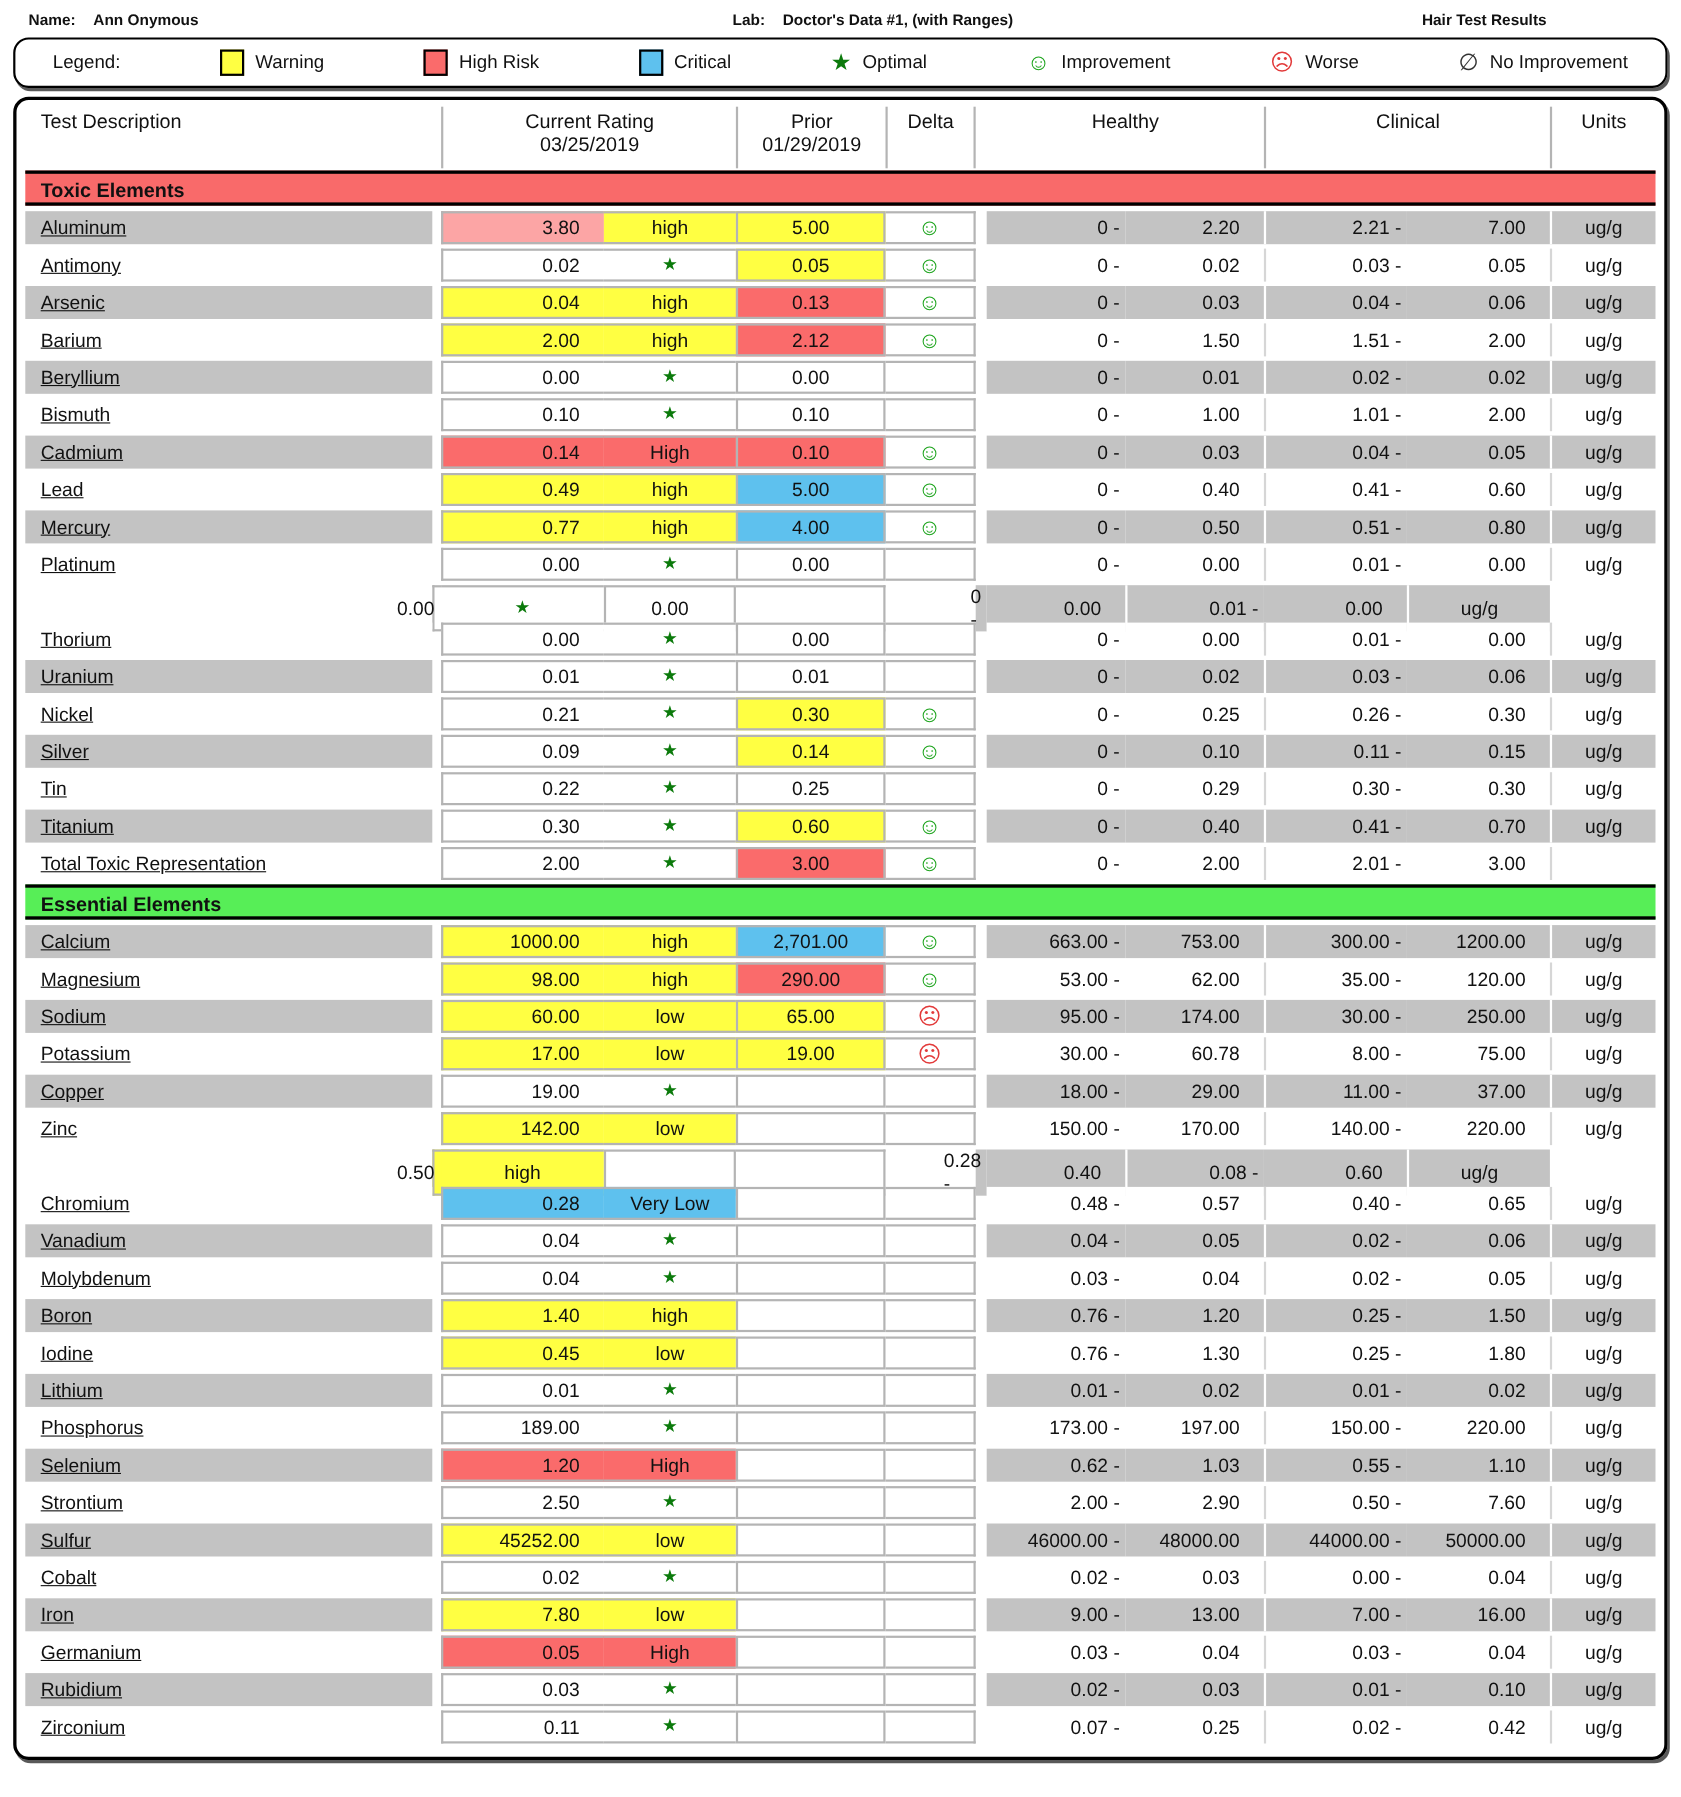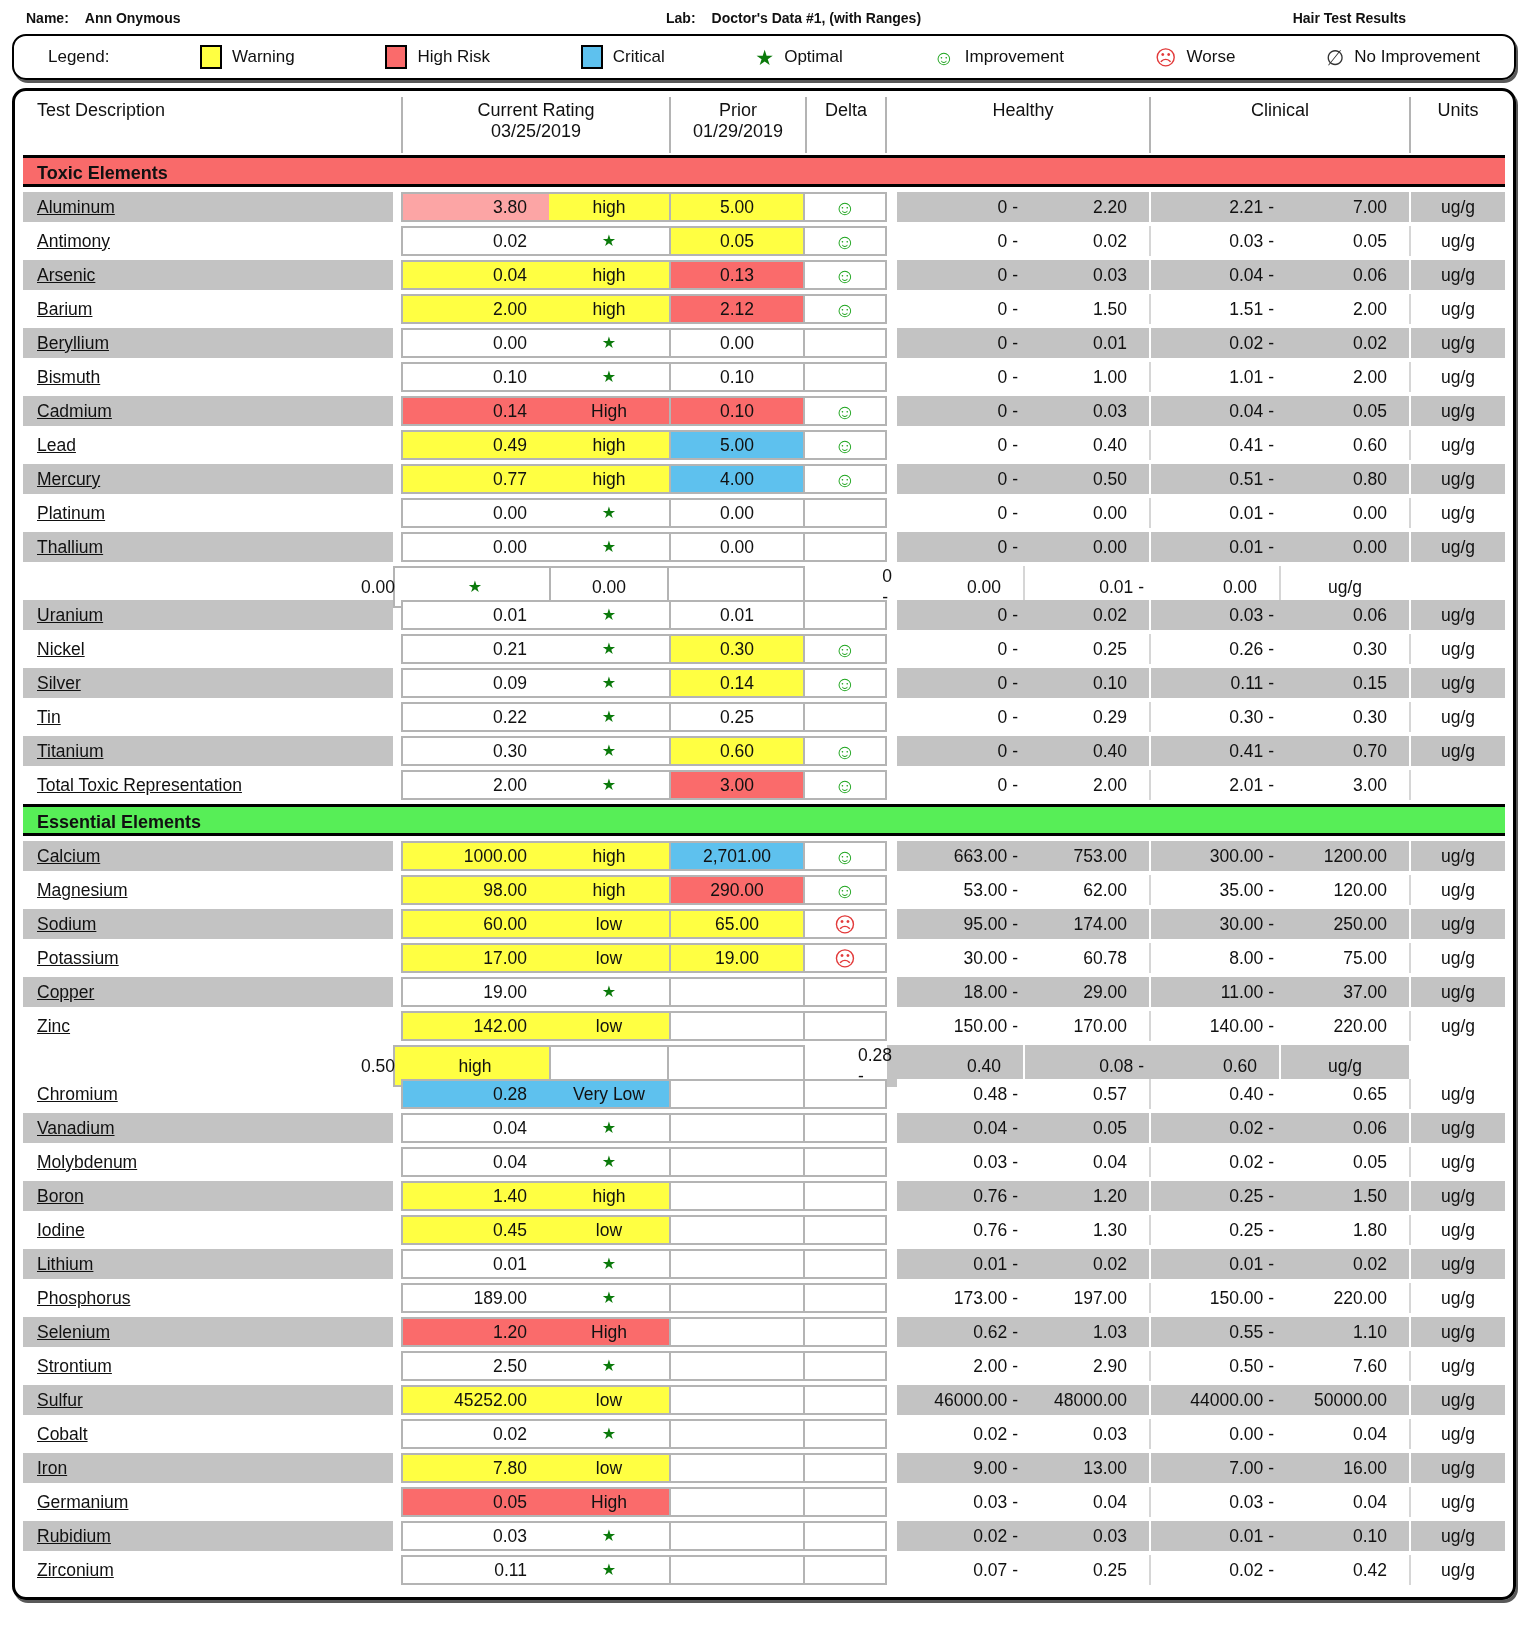--- a/index.html
+++ b/index.html
@@ -305,36 +305,36 @@
         <div class="cell priorc" style="background: rgb(255, 255, 255);">0.00</div>
         <div class="cell deltac"></div>
         <div class="cell"></div>
         <div class="cell hlo" style="background: rgb(255, 255, 255);">0 -</div>
         <div class="cell hhi" style="background: rgb(255, 255, 255);">0.00</div>
         <div class="cell clo" style="background: rgb(255, 255, 255);">0.01 -</div>
         <div class="cell chi" style="background: rgb(255, 255, 255);">0.00</div>
         <div class="cell unitsc" style="background: rgb(255, 255, 255);">ug/g</div>
       </div>
       <div class="grid row shaded">
-        <div class="cell desc" style="background: rgb(195, 195, 195);">Thallium</div>
         <div class="cell"></div>
         <div class="cell curval" style="background: rgb(255, 255, 255);">0.00</div>
         <div class="cell curlab" style="background: rgb(255, 255, 255);">
           <div class="star" style="color: rgb(11, 122, 11);">★</div>
         </div>
         <div class="cell priorc" style="background: rgb(255, 255, 255);">0.00</div>
         <div class="cell deltac"></div>
         <div class="cell"></div>
         <div class="cell hlo" style="background: rgb(195, 195, 195);">0 -</div>
         <div class="cell hhi" style="background: rgb(195, 195, 195);">0.00</div>
         <div class="cell clo" style="background: rgb(195, 195, 195);">0.01 -</div>
         <div class="cell chi" style="background: rgb(195, 195, 195);">0.00</div>
         <div class="cell unitsc" style="background: rgb(195, 195, 195);">ug/g</div>
       </div>
       <div class="grid row plain">
+        <div class="cell desc" style="background: rgb(255, 255, 255);">Thorium</div>
         <div class="cell"></div>
         <div class="cell curval" style="background: rgb(255, 255, 255);">0.00</div>
         <div class="cell curlab" style="background: rgb(255, 255, 255);">
           <div class="star" style="color: rgb(11, 122, 11);">★</div>
         </div>
         <div class="cell priorc" style="background: rgb(255, 255, 255);">0.00</div>
         <div class="cell deltac"></div>
         <div class="cell"></div>
         <div class="cell hlo" style="background: rgb(255, 255, 255);">0 -</div>
         <div class="cell hhi" style="background: rgb(255, 255, 255);">0.00</div>

